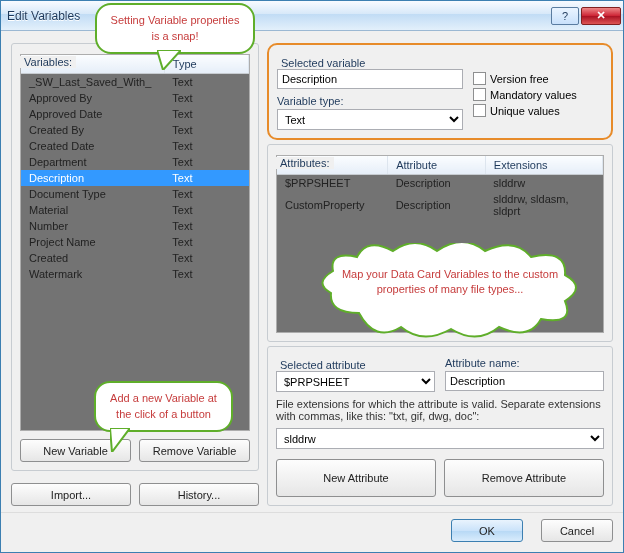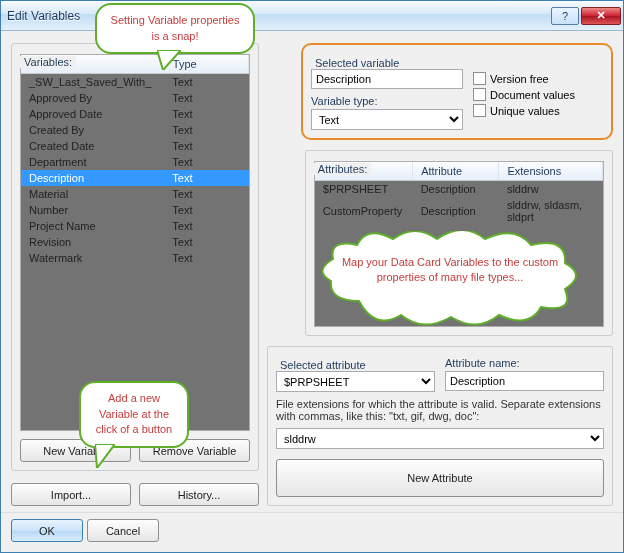--- a/index.html
+++ b/index.html
@@ -6,39 +6,39 @@
 body { background: #fff; }
 .window { width: 624px; height: 553px; border: 1px solid #3c7fb1; background: #f0f0f0; position: relative; display:flex; flex-direction:column;}
 .titlebar { height: 30px; background: linear-gradient(to bottom, #f8fbff, #d7e8f9 45%, #c1dcf5 46%, #e3f0fb); display:flex; align-items:center; padding: 0 2px 0 6px; border-bottom:1px solid #9bb8d3;}
 .titlebar .title { flex:1; color:#1e395b; font-size:12px; text-shadow:0 1px #fff; }
 .win-btns { display:flex; gap:2px; }
 .win-btn { width:28px; height:18px; border-radius:2px; border:1px solid #5a7ca0; display:flex; align-items:center; justify-content:center; color:#1e395b; }
 .win-btn.help { background:linear-gradient(#eaf4ff,#c9e1fb); }
 .win-btn.close { width:40px; background:linear-gradient(#e88,#c23 50%,#a12 51%,#d55); color:#fff; border-color:#812020; font-weight:bold;}
 .client { flex:1; display:flex; gap:8px; padding:8px 10px 6px; }
 .left { width:248px; display:flex; flex-direction:column; }
-.right { flex:1; display:flex; flex-direction:column; gap:6px;align-items:flex-end;}
+.right { flex:1; display:flex; flex-direction:column; }
 .group { border:1px solid #c7ccd1; border-radius:3px; padding:10px 8px 8px; position:relative; margin-top:4px; background:#f0f0f0;}
 .group > .legend { position:absolute; top:-8px; left:8px; background:#f0f0f0; padding:0 4px; color:#1e395b;margin-top:20px; }
 .table-wrap { flex:1; border:1px solid #adadad; background:#737373; overflow:auto; }
 table { width:100%; border-collapse:collapse; }
 th { text-align:left; padding:3px 8px; background:linear-gradient(#fbfdff,#e6eef8); border-bottom:1px solid #c7ccd1; border-right:1px solid #dde5ee; color:#1e395b; font-weight:normal;}
 td { padding:2px 8px; color:#222; }
 tr.sel td { background:#3399ff; color:#fff; }
 .btn-row { display:flex; gap:8px; margin-top:8px; }
 .btn { flex:1; height:23px; background:linear-gradient(#fdfdfd,#e6e6e6); border:1px solid #8e8f90; border-radius:3px; display:flex; align-items:center; justify-content:center; color:#222; }
 .btn.small{height:38px;}
 input[type=text]{ height:20px; border:1px solid #abadb3; padding:2px 4px; background:#fff; }
 select.combo { height:21px; border:1px solid #abadb3; background:#fff; padding:1px 3px; }
 .checkbox-row{display:flex;align-items:center;gap:4px;margin:3px 0 0;}
 .checkbox{width:13px;height:13px;border:1px solid #8e8f90;background:#fff;}
 .sel-var{border:2px solid #e78b2a;border-radius:10px;}
 .sel-var .legend{color:#1e395b;}
 .label{color:#1e395b;margin-bottom:2px;display:block;}
-.footer{padding:6px 10px 10px;display:flex;justify-content:flex-start;gap:4px;border-top:1px solid #ddd;}
+.footer{padding:6px 10px 10px;display:flex;justify-content:flex-end;gap:18px;border-top:1px solid #ddd;}
 .footer .btn{flex:0 0 72px;}
 .callout{position:absolute;background:#fff;border:2px solid #5fae2a;border-radius:16px;padding:8px 12px;color:#c63c3c;text-align:center;line-height:1.35;font-size:11.5px;box-shadow:0 0 0 1px #fff inset;}
 .cloud{position:absolute;color:#c63c3c;text-align:center;line-height:1.35;font-size:11.5px;}
 .cloud svg{position:absolute;inset:0;}
 .cloud .txt{position:relative;padding:24px 18px 18px;}
 .hint{font-size:11px;color:#333;margin-top:6px;}
 .two-col{display:flex;gap:10px;}
 .two-col > div{flex:1;}
 .attr-table td{font-size:11px;}
 .left .group{flex:1;display:flex;flex-direction:column;}
@@ -96,33 +96,37 @@
                 </tr>
                 <tr>
                   <td>Department</td>
                   <td>Text</td>
                 </tr>
                 <tr class="sel">
                   <td>Description</td>
                   <td>Text</td>
                 </tr>
                 <tr>
+                  <td>Document Type</td>
+                  <td>Text</td>
+                </tr>
+                <tr>
                   <td>Material</td>
                   <td>Text</td>
                 </tr>
                 <tr>
                   <td>Number</td>
                   <td>Text</td>
                 </tr>
                 <tr>
                   <td>Project Name</td>
                   <td>Text</td>
                 </tr>
                 <tr>
-                  <td>Revision</td>
+                  <td>Created</td>
                   <td>Text</td>
                 </tr>
                 <tr>
                   <td>Watermark</td>
                   <td>Text</td>
                 </tr>
               </tbody>
           </table>
         </div>
         <div class="btn-row">
@@ -148,21 +152,21 @@
               <option>Text</option>
             </select>
           </div>
           <div style="flex:0 0 130px;padding-top:14px;">
             <div class="checkbox-row">
                 <div class="checkbox"></div>
                 <span>Version free</span>
               </div>
             <div class="checkbox-row">
                 <div class="checkbox"></div>
-                <span>Document values</span>
+                <span>Mandatory values</span>
               </div>
             <div class="checkbox-row">
                 <div class="checkbox"></div>
                 <span>Unique values</span>
               </div>
           </div>
         </div>
       </div>
 
       <div class="group" style="flex:1;display:flex;flex-direction:column;">
@@ -201,43 +205,44 @@
           </div>
           <div>
             <span class="label">Attribute name:</span>
             <input type="text" style="width: 100%;" value="Description">
           </div>
         </div>
         <div class="hint">File extensions for which the attribute is valid. Separate extensions with commas, like this: "txt, gif, dwg, doc":</div>
         <select class="combo" style="width:100%;margin-top:6px;"><option>slddrw</option></select>
         <div class="btn-row" style="margin-top:10px;">
           <div class="btn small">New Attribute</div>
+          <div class="btn small">Remove Attribute</div>
         </div>
       </div>
     </div>
   </div>
 
   <div class="footer">
     <div class="btn primary">OK</div>
     <div class="btn">Cancel</div>
   </div>
 
   <div class="callout" style="top:2px;left:94px;width:160px;">
     <span>Setting Variable properties is a snap!</span>
     <svg width="24" height="20" style="position:absolute;bottom:-18px;left:60px;">
         <polygon points="0,0 24,0 6,20" fill="#fff" stroke="#5fae2a" stroke-width="2"></polygon>
       </svg>
   </div>
 
-  <div class="callout" style="top:380px;left:78px;width:110px;">
+  <div class="callout" style="top:380px;left:93px;width:139px;">
     <span>Add a new Variable at the click of a button</span>
     <svg width="20" height="24" style="position:absolute;bottom:-22px;left:14px;">
         <polygon points="0,0 20,0 2,24" fill="#fff" stroke="#5fae2a" stroke-width="2"></polygon>
       </svg>
   </div>
 
-  <div class="cloud" style="top:230px;left:318px;width:262px;height:96px;">
+  <div class="cloud" style="top:242px;left:318px;width:262px;height:96px;">
     <svg viewBox="0 0 262 96">
       <path d="M40 70 Q10 70 12 50 Q-6 40 14 28 Q10 8 38 14 Q48 -6 74 8 Q96 -8 118 8 Q144 -10 166 8 Q196 -6 212 14 Q248 6 246 32 Q268 44 246 58 Q256 82 222 76 Q210 98 180 84 Q158 102 132 86 Q104 102 82 84 Q56 100 40 70 Z" fill="#fff" stroke="#5fae2a" stroke-width="2"></path>
     </svg>
     <div class="txt">Map your Data Card Variables to the custom properties of many file types...</div>
   </div>
 </div>
 
 </body></html>

